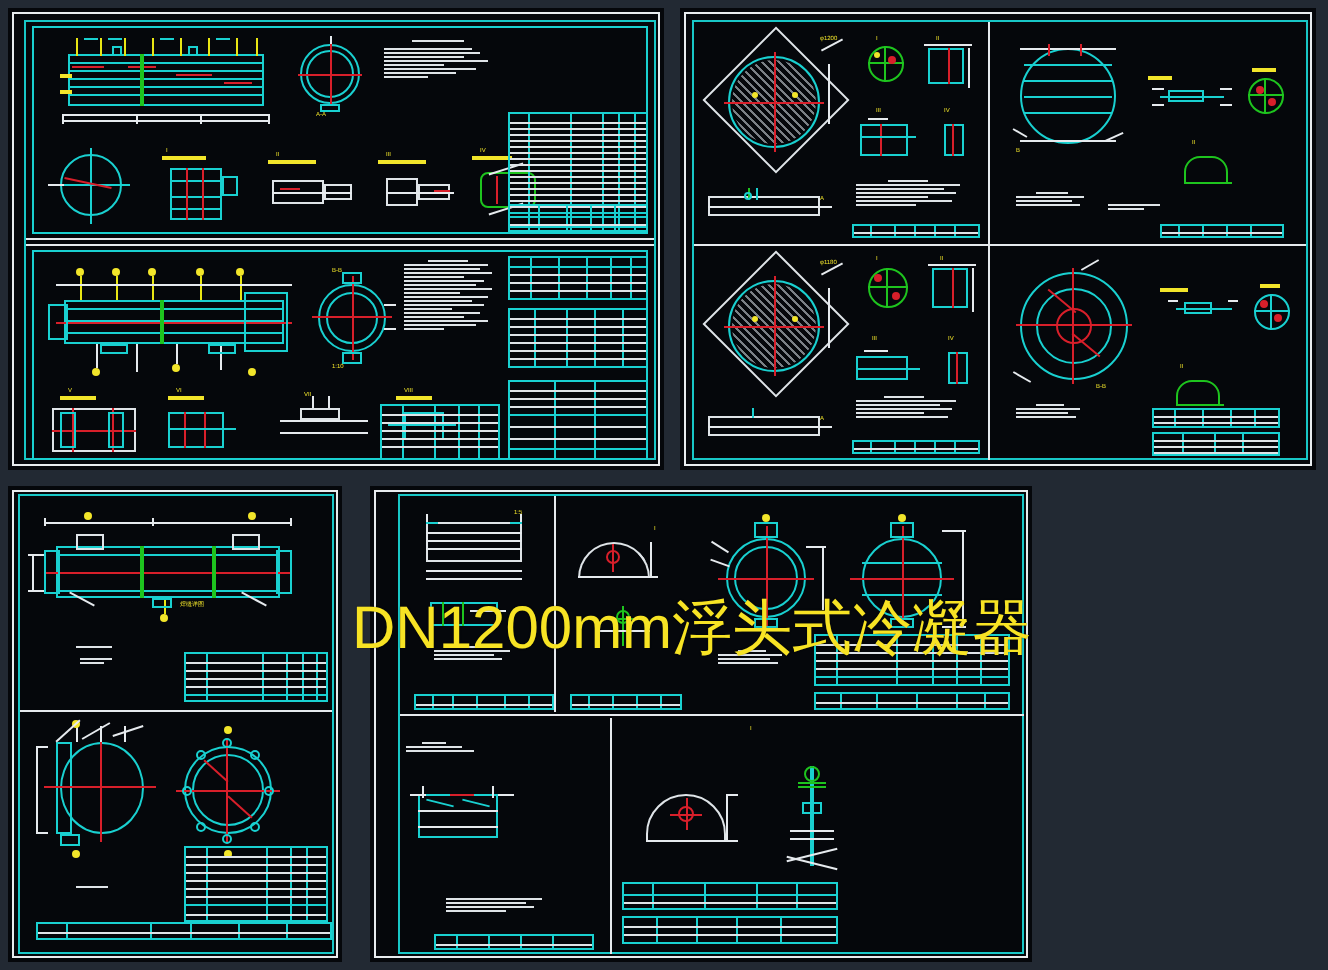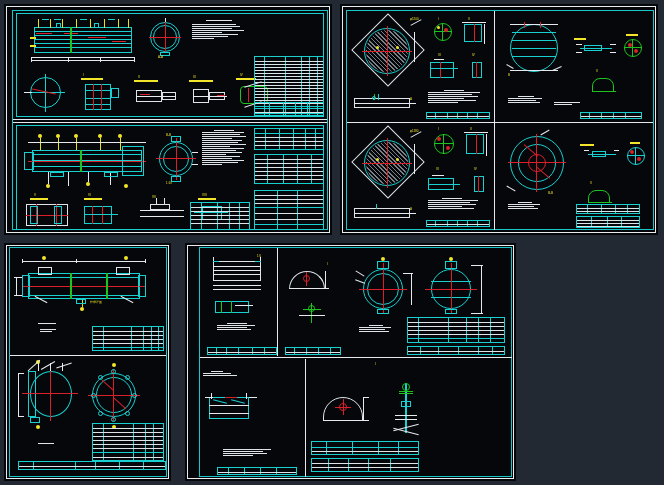--- a/index.html
+++ b/index.html
@@ -925,14 +925,17 @@
         <div class="vcol-c" style="left:16px;top:0;height:13px;"></div>
         <div class="vcol-c" style="left:36px;top:0;height:13px;"></div>
         <div class="vcol-c" style="left:56px;top:0;height:13px;"></div>
         <div class="vcol-c" style="left:78px;top:0;height:13px;"></div>
         <div class="hrow" style="left:0;top:4px;width:106px;"></div>
         <div class="hrow" style="left:0;top:8px;width:106px;"></div>
       </div>
     </div>
   </div>
 
+  <div id="watermark">
+    <span>DN1200mm浮头式冷凝器</span>
+  </div>
 
 </div>
 
 </body></html>

